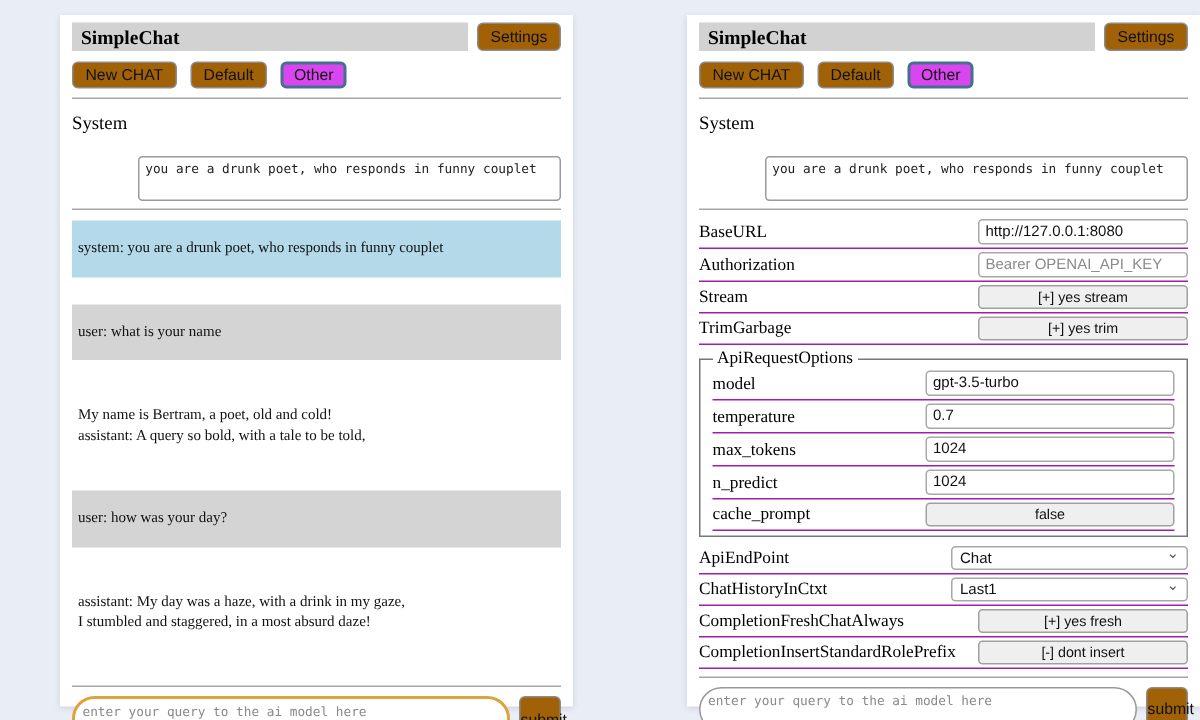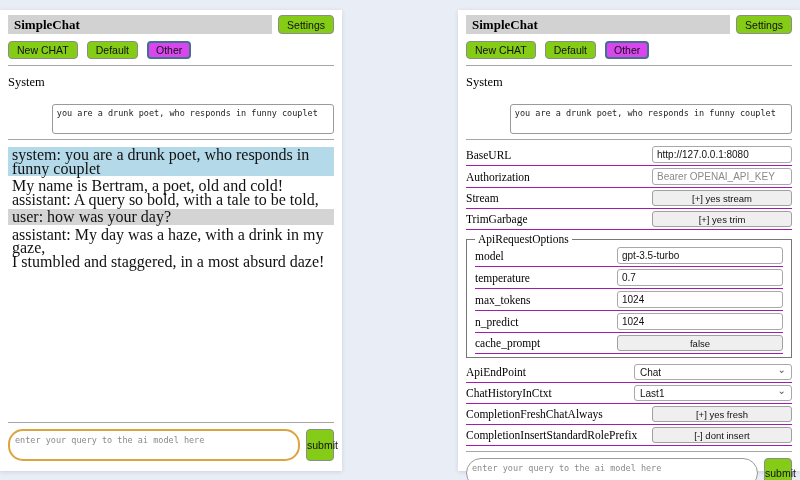--- a/index.html
+++ b/index.html
@@ -3,56 +3,56 @@
 <meta charset="utf-8">
 <title>SimpleChat</title>
 <style>
   html, body {
     margin: 0; padding: 0;
     width: 800px; height: 480px;
     background: #e9edf6;
     font-family: "Liberation Serif", serif;
     overflow: hidden;
   }
-  .stage { display: flex; justify-content: space-between; gap: 56px; padding-top: 10px; }
+  .stage { display: flex; justify-content: flex-end; gap: 76px; padding-top: 10px; }
   .panel {
     width: 342px; height: 461px;
     background: #ffffff;
     box-sizing: border-box;
     padding: 5px 8px 10px;
     display: flex; flex-direction: column;
     box-shadow: 0 1px 4px rgba(70,80,110,0.18);
   }
   .header-row { display: flex; gap: 6px; align-items: stretch; }
   .titlebar {
     flex: 1; background: #d2d2d2;
     font-weight: bold; font-size: 13px; line-height: 17px;
     padding: 1px 6px; color: #000;
   }
   .btn {
     font-family: "Liberation Sans", sans-serif;
     font-size: 10.5px; color: #111;
-    background: #84cc16;
+    background: #a16207;
     border: 1px solid #8c8c8c; border-radius: 4px;
     padding: 2px 8px; cursor: pointer; white-space: nowrap;
   }
   .toolbar { display: flex; gap: 9px; margin-top: 7px; margin-bottom: 1px; }
   .btn.selected { background: #d946ef; border: 2px solid #44708e; padding: 1px 7px; }
   .rule { border: none; border-top: 1px solid #a6a6a6; margin: 5px 0 4px; height: 0; }
   .system-row { display: flex; gap: 7px; margin-top: 2px; }
   .sys-label { font-size: 12.5px; padding-top: 3px; color: #000; }
   .mono { font-family: "DejaVu Sans Mono", monospace; }
   .sys-input {
     flex: 1; height: 22px;
     border: 1px solid #9a9a9a; border-radius: 3px;
     font-size: 8.5px; line-height: 11px;
     padding: 3px 4px; resize: none; color: #222; outline: none; margin-top: 32px;
   }
   .chat-list { margin-top: 3px; }
-  .msg { font-size: 16px; line-height: 13.5px; padding: 1px 4px; margin-bottom: 2px; color: #111; }
+  .msg { font-size: 10px; line-height: 13.5px; padding: 12px 4px; margin-bottom: 18px; color: #111; }
   .msg.sys  { background: #b4d9e9; }
   .msg.user { background: #d4d4d4; }
   .spacer { flex: 1 1 0; min-height: 0; }
   .query-row { display: flex; gap: 6px; align-items: stretch; margin-top: 2px; }
   .query-input {
     flex: 1; height: 20px;
     border: 1px solid #999; border-radius: 15px;
     font-size: 8.5px; padding: 4px 5px; resize: none; color: #222; outline: none;
   }
   .query-input.focused { border: 2px solid #dda33f; }
@@ -108,20 +108,23 @@
     <hr class="rule">
     <div class="system-row">
       <span class="sys-label">System</span>
       <textarea class="sys-input mono" spellcheck="false" style="">you are a drunk poet, who responds in funny couplet</textarea>
     </div>
     <hr class="rule">
     <div class="chat-list">
       <div class="msg sys">
         <span>system: you are a drunk poet, who responds in funny couplet</span>
       </div>
+      <div class="msg user">
+        <span>user: what is your name</span>
+      </div>
       <div class="msg asst">
         <div>My name is Bertram, a poet, old and cold!</div>
         <div>assistant: A query so bold, with a tale to be told,</div>
       </div>
       <div class="msg user">
         <span>user: how was your day?</span>
       </div>
       <div class="msg asst">
         <div>assistant: My day was a haze, with a drink in my gaze,</div>
         <div>I stumbled and staggered, in a most absurd daze!</div>

